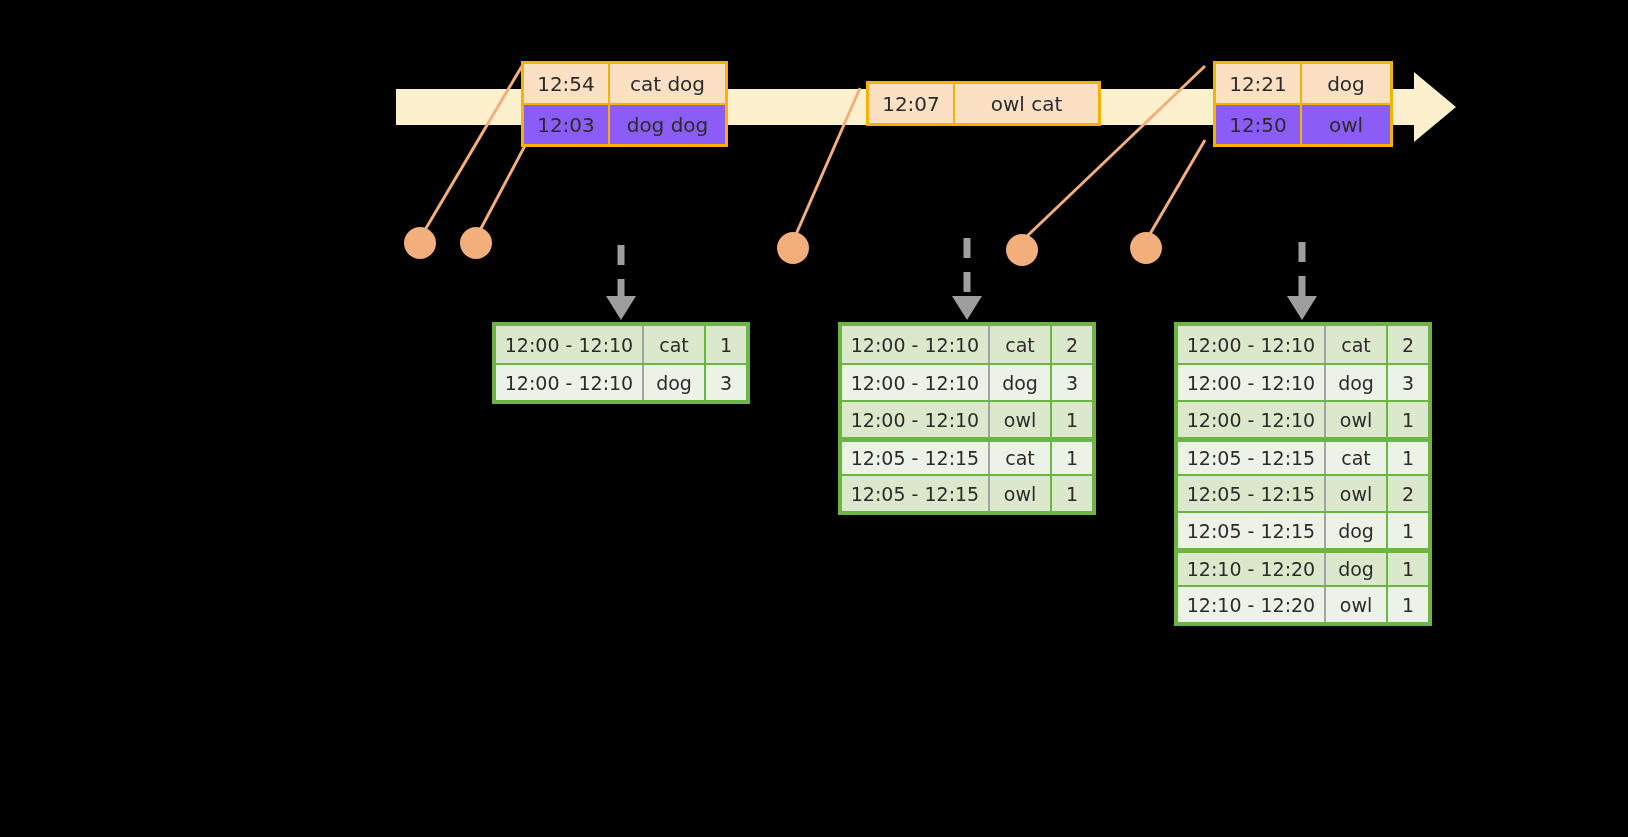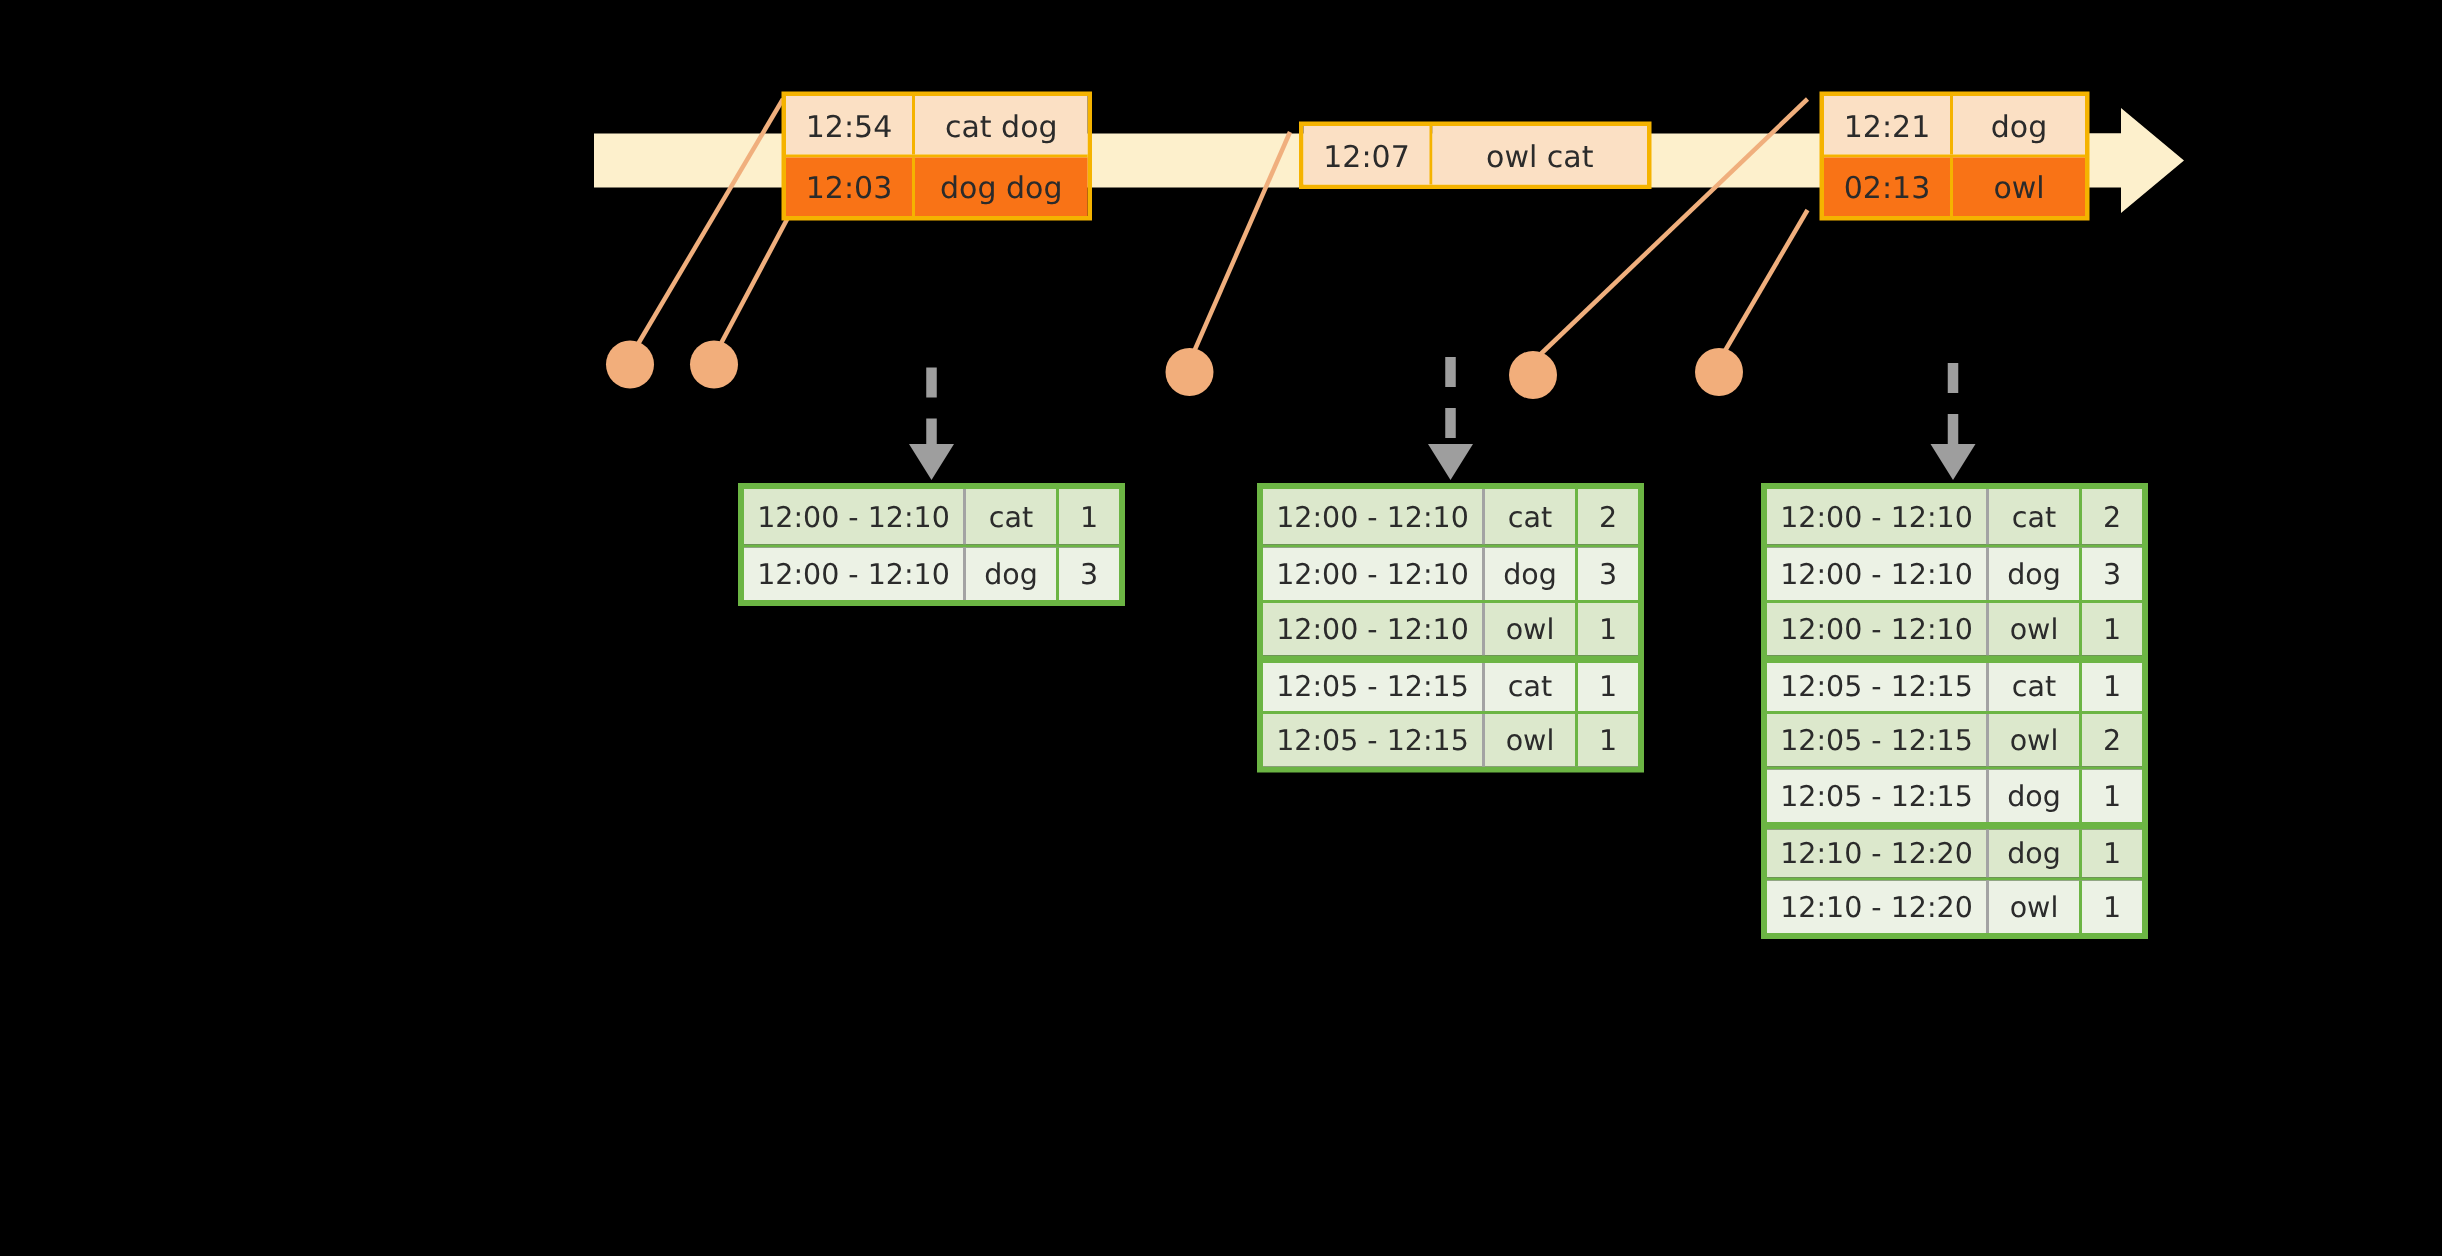--- a/index.html
+++ b/index.html
@@ -40,21 +40,21 @@
   }
   .event-row {
     display: flex;
     flex-direction: row;
     height: 39px;
   }
   .event-row + .event-row {
     border-top: 2px solid #F5B300;
   }
   .event-row.shade-a .cell { background: #FBE0C4; }
-  .event-row.shade-b .cell { background: #f97316; }
+  .event-row.shade-b .cell { background: #8b5cf6; }
   .event-row .cell {
     display: flex;
     align-items: center;
     justify-content: center;
     font-size: 20px;
     color: #2b2b2b;
     box-sizing: border-box;
   }
   .event-row .cell.time {
     width: 86px;
@@ -157,21 +157,21 @@
       <div class="cell words">owl cat</div>
     </div>
   </div>
 
   <div class="event-box" style="left:1213px; top:61px; width:180px;">
     <div class="event-row shade-a">
       <div class="cell time">12:21</div>
       <div class="cell words">dog</div>
     </div>
     <div class="event-row shade-b">
-      <div class="cell time">02:13</div>
+      <div class="cell time">12:50</div>
       <div class="cell words">owl</div>
     </div>
   </div>
 
   <div class="agg-table" style="left:492px; top:322px; width:258px;">
       <div class="agg-row shade-a">
         <div class="acell window" style="width: 148px;">12:00 - 12:10</div>
         <div class="acell word" style="width: 62px;">cat</div>
         <div class="acell count" style="flex: 1 1 0%;">1</div>
       </div>

